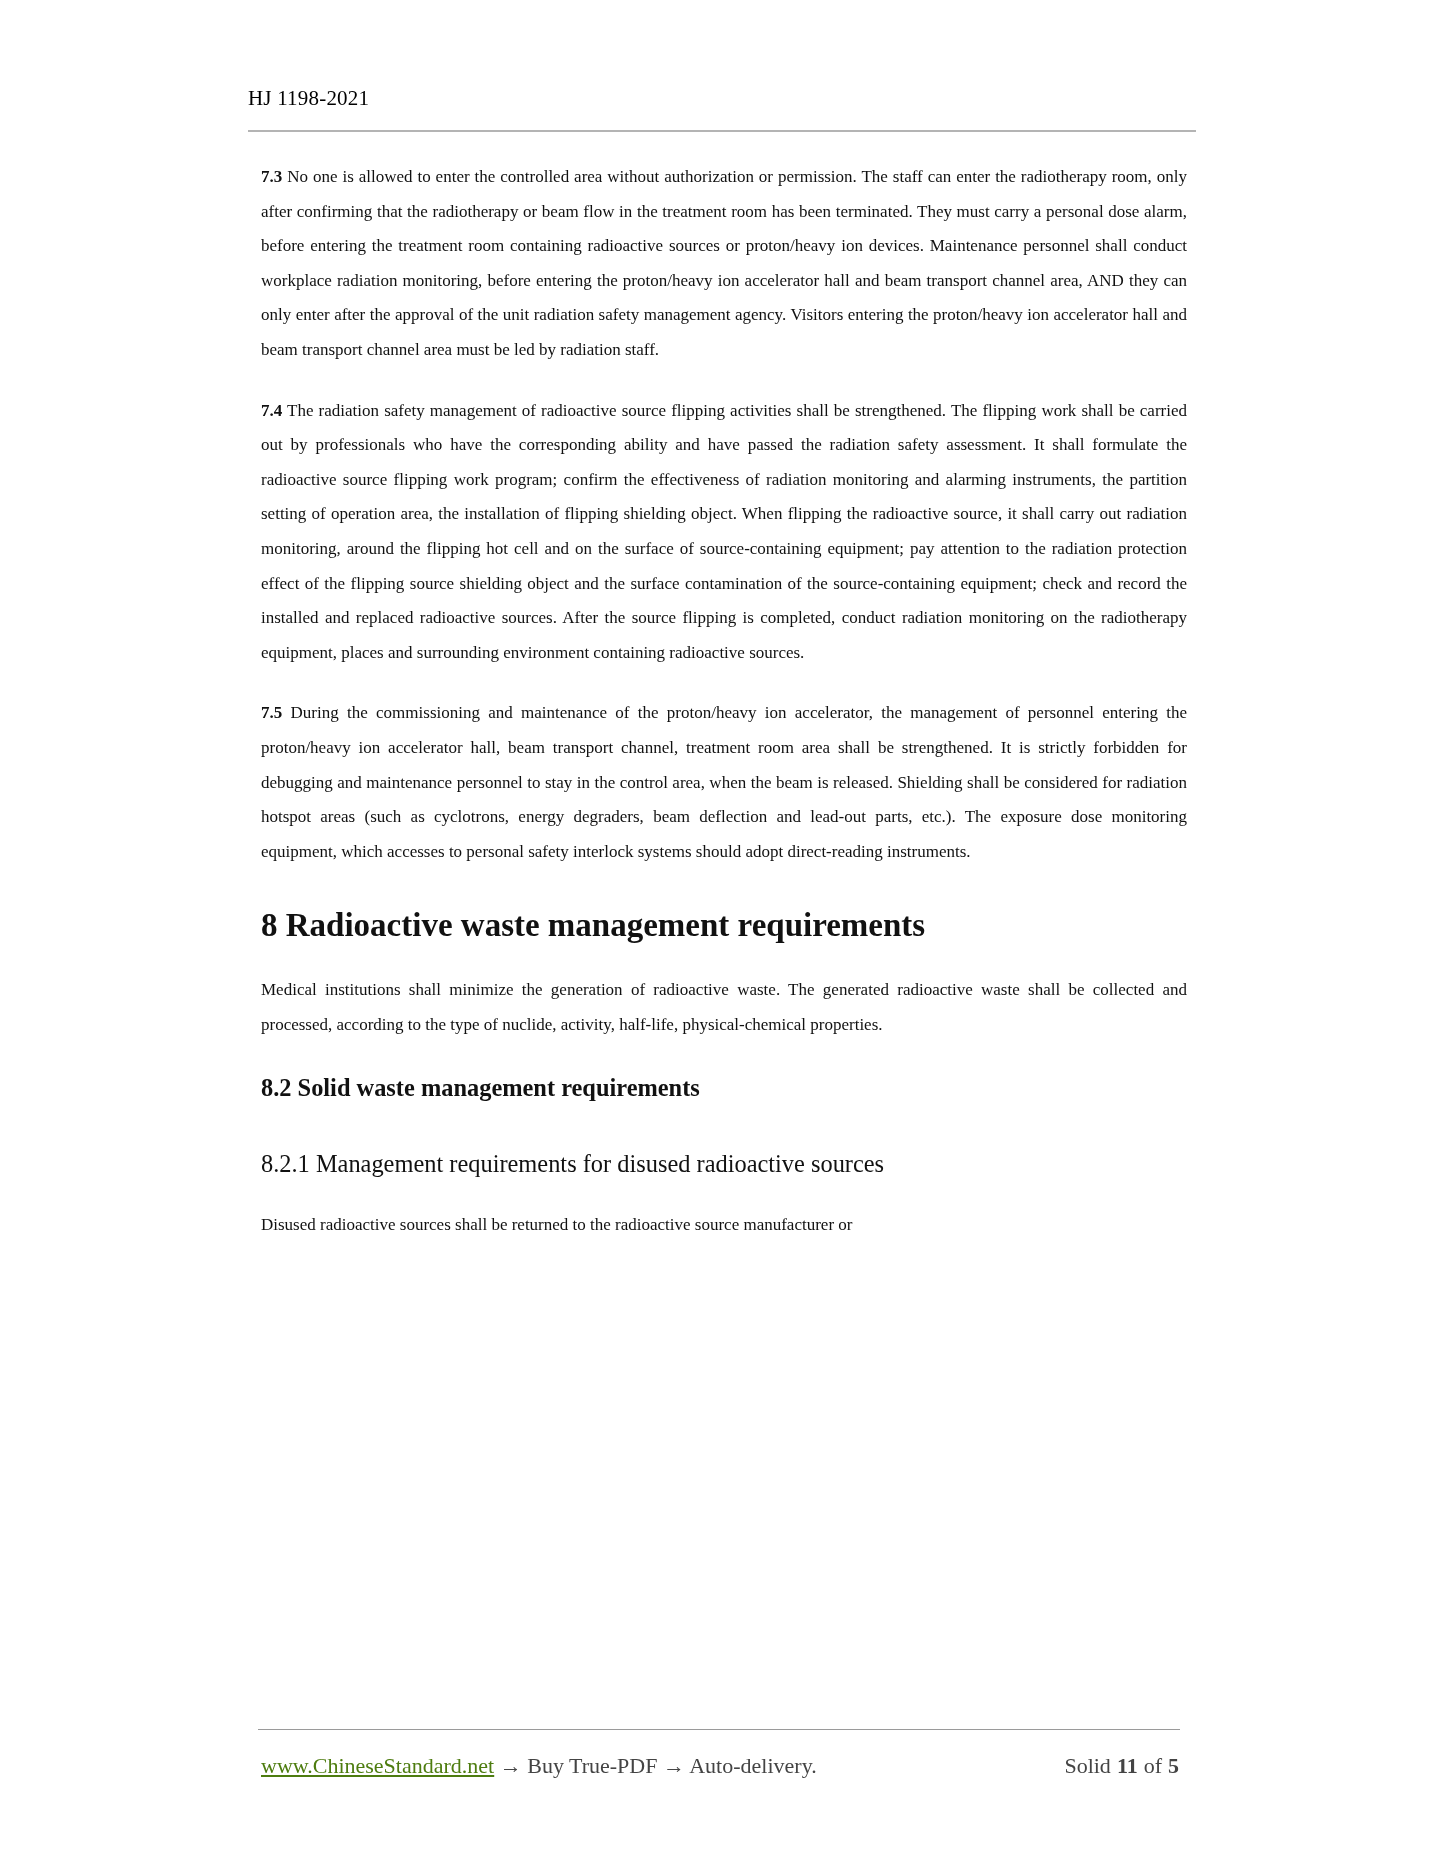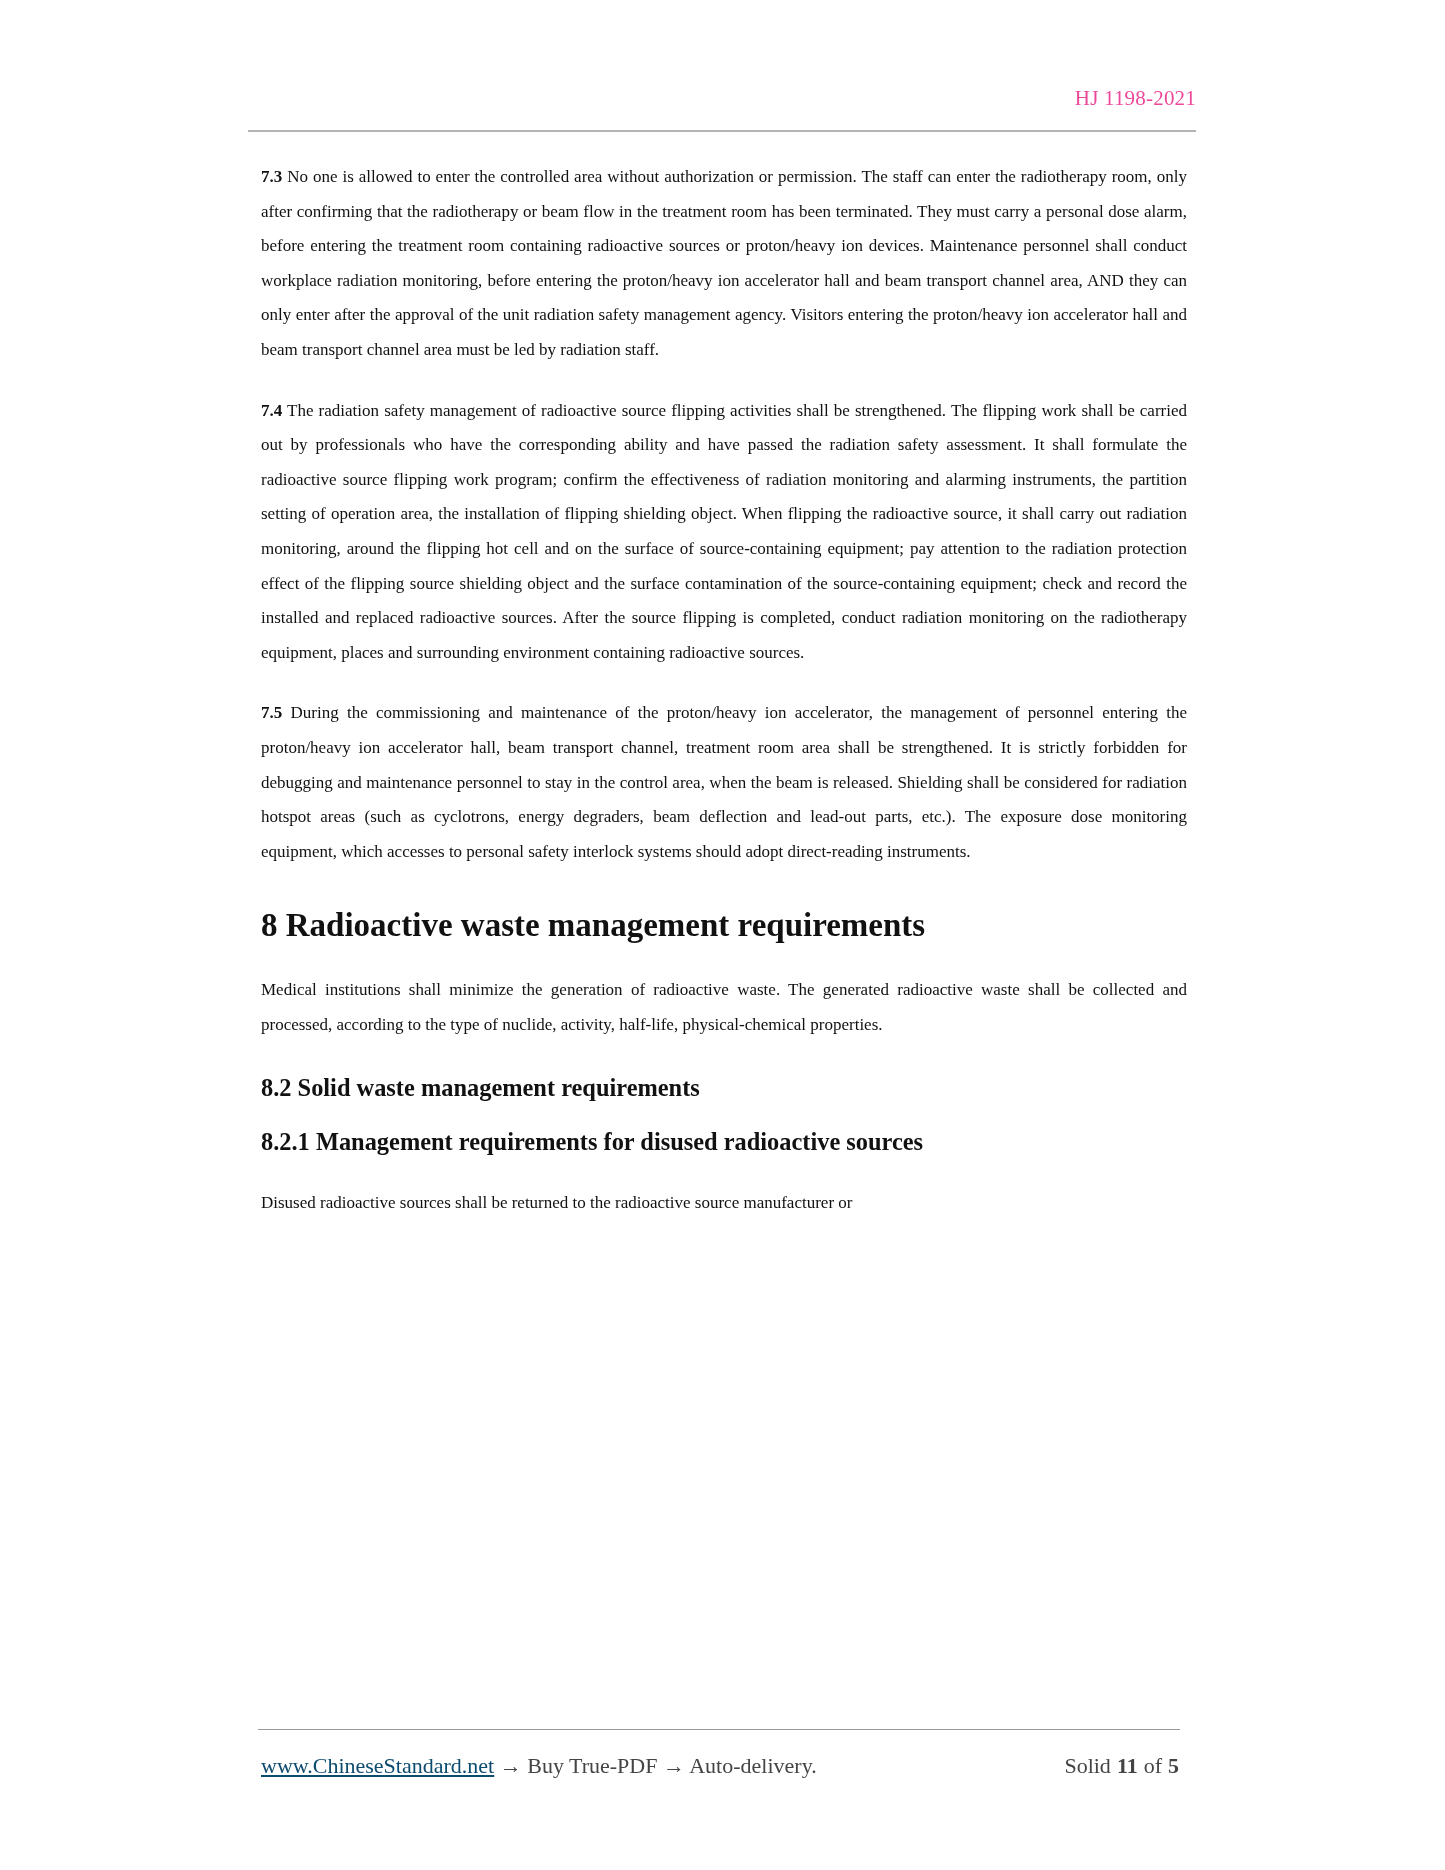--- a/index.html
+++ b/index.html
@@ -13,23 +13,23 @@
       position: relative;
       overflow: hidden;
       font-family: "Liberation Serif", "DejaVu Serif", serif;
       color: #111111;
     }
     .page-header {
       position: absolute;
       left: 248px;
       top: 86px;
       width: 948px;
-      text-align: right;
+      text-align: left;
       font-size: 21px;
-      color: #ec4899;
+      color: #000000;
       letter-spacing: 0.2px;
     }
     .header-rule {
       position: absolute;
       left: 248px;
       top: 130px;
       width: 948px;
       height: 2px;
       background: #b4b4b4;
     }
@@ -59,22 +59,22 @@
     }
     .h2 {
       font-size: 24.4px;
       font-weight: bold;
       margin: 30px 0 0 0;
       line-height: 32px;
     }
     .h2.first { margin-top: 34px; }
     .h3 {
       font-size: 24.4px;
-      font-weight: bold;
-      margin: 22px 0 0 0;
+      font-weight: normal;
+      margin: 44px 0 0 0;
       line-height: 32px;
     }
     .p81 { margin-top: 28px; }
     .p821 { margin-top: 28px; }
     .footer-rule {
       position: absolute;
       left: 258px;
       top: 1729px;
       width: 922px;
       height: 1px;
@@ -88,21 +88,21 @@
       font-size: 22px;
       color: #444444;
     }
     .footer-left {
       position: absolute;
       left: 0;
       top: 0;
       white-space: nowrap;
     }
     .footer-link {
-      color: #0c4a6e;
+      color: #4d7c0f;
       text-decoration: underline;
     }
     .footer-right {
       position: absolute;
       right: 2px;
       top: 0;
       white-space: nowrap;
     }
     .footer-right .bold {
       font-weight: bold;

